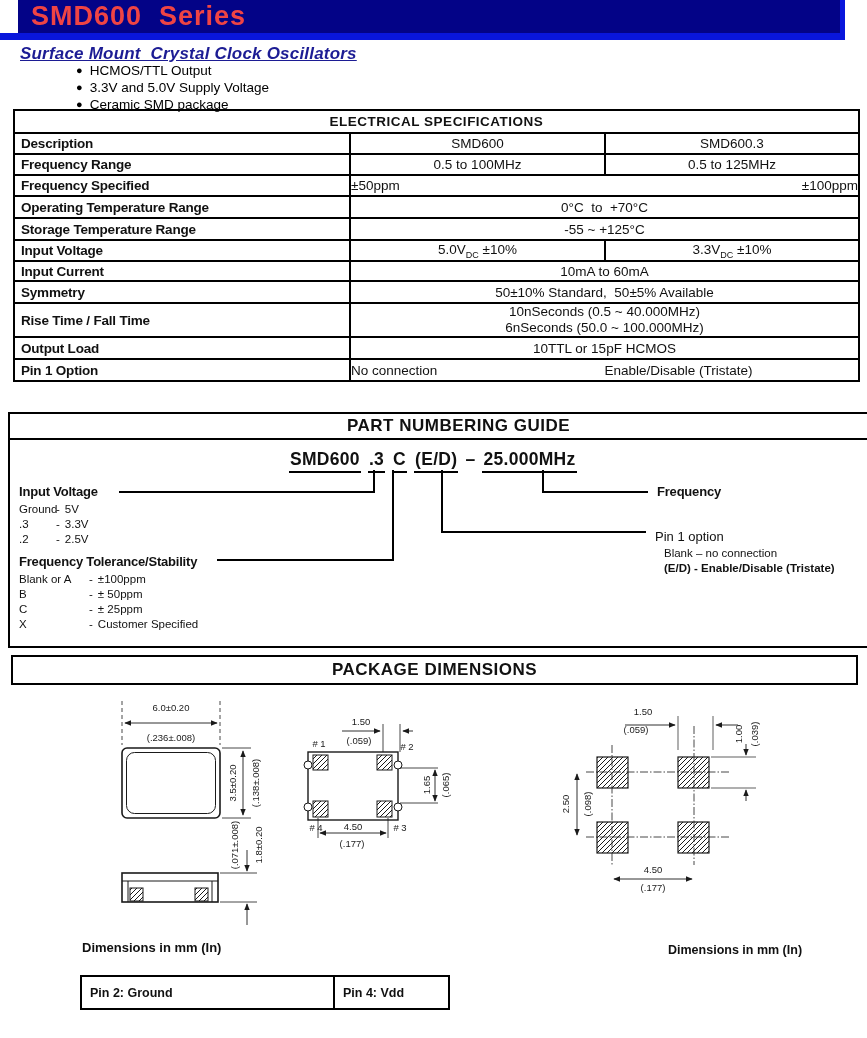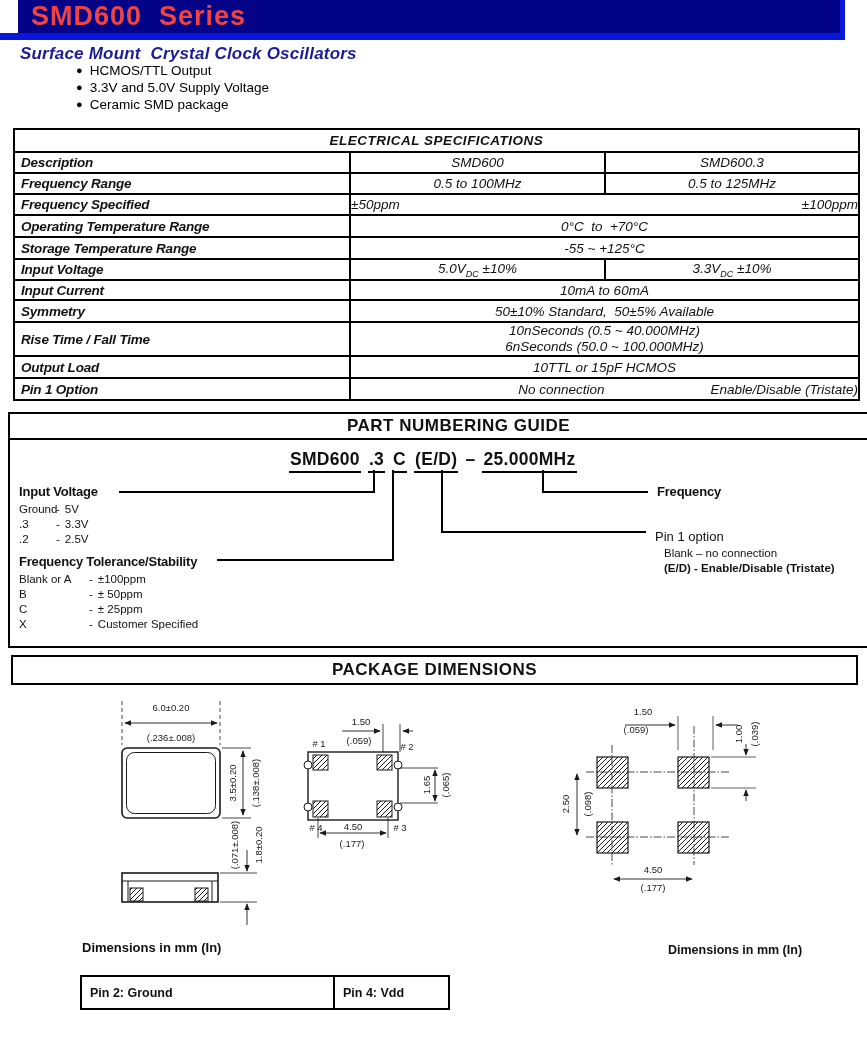--- a/index.html
+++ b/index.html
@@ -6,34 +6,34 @@
   #page{position:relative;width:867px;height:1038px;background:#ffffff;overflow:hidden;
         font-family:"Liberation Sans",sans-serif;color:#111;}
   .abs{position:absolute;}
   .t{position:absolute;white-space:nowrap;}
 
   
   #banner-navy{left:18px;top:0;width:822px;height:33px;background:#030387;}
   #banner-blue-bottom{left:0;top:33px;width:845px;height:7px;background:#0916dc;}
   #banner-blue-right{left:840px;top:0;width:5px;height:33px;background:#0916dc;}
   #banner-title{left:31px;top:1px;font-size:27px;font-weight:bold;color:#ef4444;letter-spacing:1px;}
-  #subtitle{left:20px;top:44px;font-size:17px;font-weight:bold;font-style:italic;color:#1c1c94;letter-spacing:.2px;}
+  #subtitle{left:20px;top:44px;font-size:17px;font-weight:bold;font-style:italic;color:#1c1c94;letter-spacing:.2px;text-decoration:underline;}
   .bullet-row{left:76px;font-size:13.5px;color:#000;}
   .bullet-dot{display:inline-block;margin-right:7px;font-size:11px;vertical-align:1px;}
 
   
-  #spec-table{left:13px;top:128px;width:845px;border-collapse:collapse;table-layout:fixed;font-style:italic;}
+  #spec-table{left:13px;top:109px;width:845px;border-collapse:collapse;table-layout:fixed;}
   #spec-table td{border:2px solid #000;padding:0 0 0 0;font-size:13.5px;vertical-align:middle;
                  text-align:center;overflow:hidden;}
   #spec-table td.lbl{text-align:left;padding-left:6px;font-weight:bold;font-size:13.5px;letter-spacing:-.2px;}
   #spec-table tr{height:21px;}
   #spec-title{font-weight:bold;font-size:17px;letter-spacing:.5px;}
   .two-val{display:flex;justify-content:space-between;gap:36px;}
   .half-split{display:flex;width:100%;}
-  .half-split span{display:block;text-align:right;}
+  .half-split span{display:block;text-align:left;}
   sub.dc{font-size:9px;}
 
   
   .box-title{font-weight:bold;font-size:17px;letter-spacing:.5px;text-align:center;}
 
   #png-box{left:8px;top:412px;width:849px;height:232px;border:2px solid #000;padding-left:48px;}
   #png-title-bar{left:0;top:0;width:100%;height:24px;border-bottom:2px solid #000;line-height:24px;}
 
   #pkg-title-box{left:11px;top:655px;width:843px;height:26px;border:2.5px solid #000;line-height:26px;}
 

